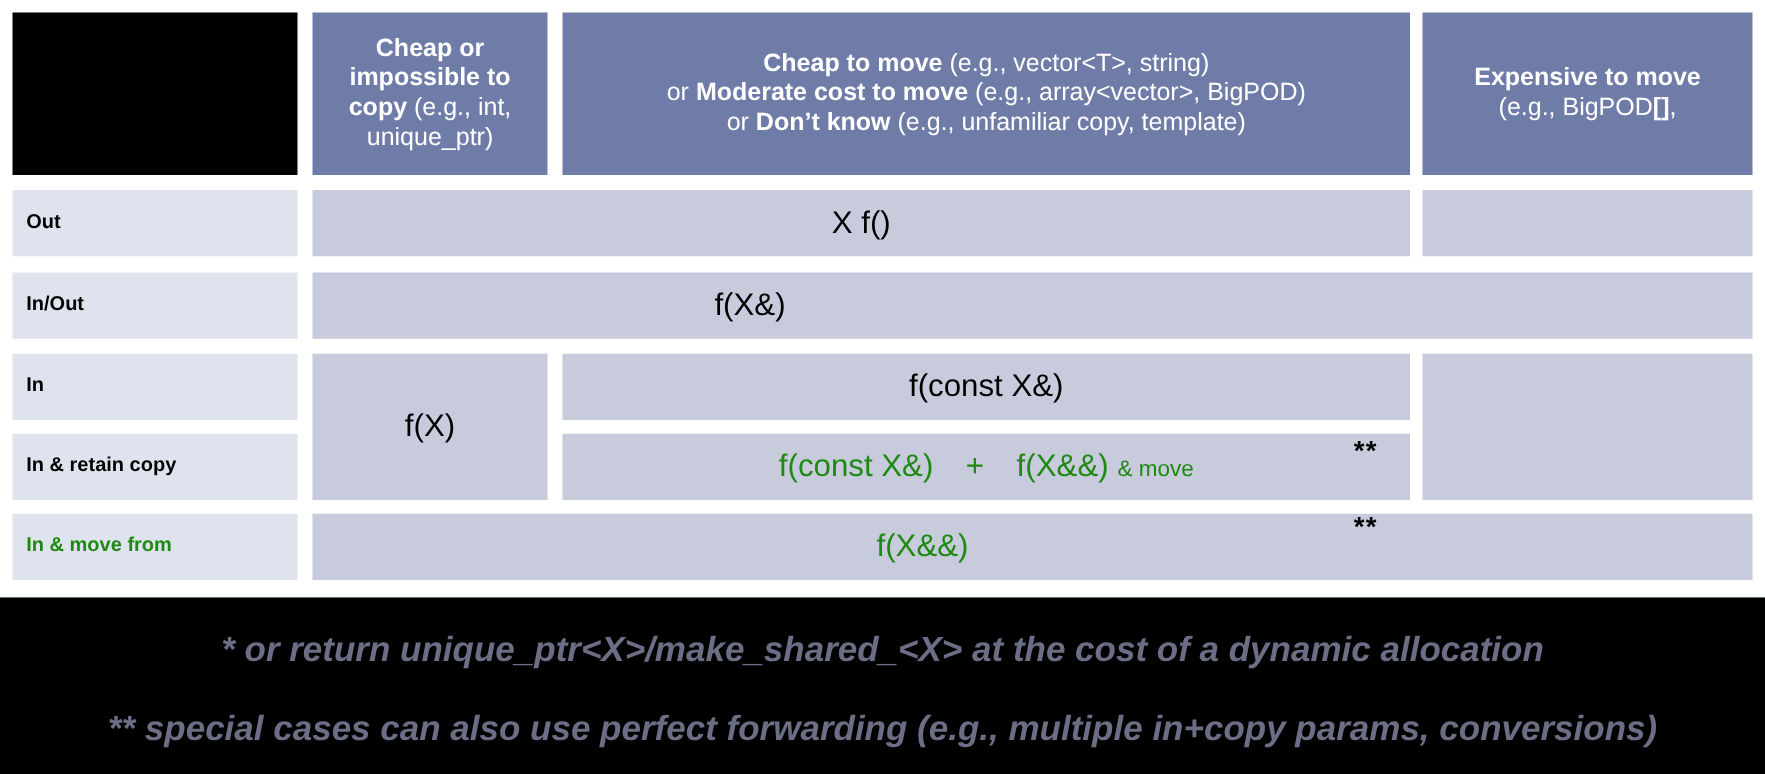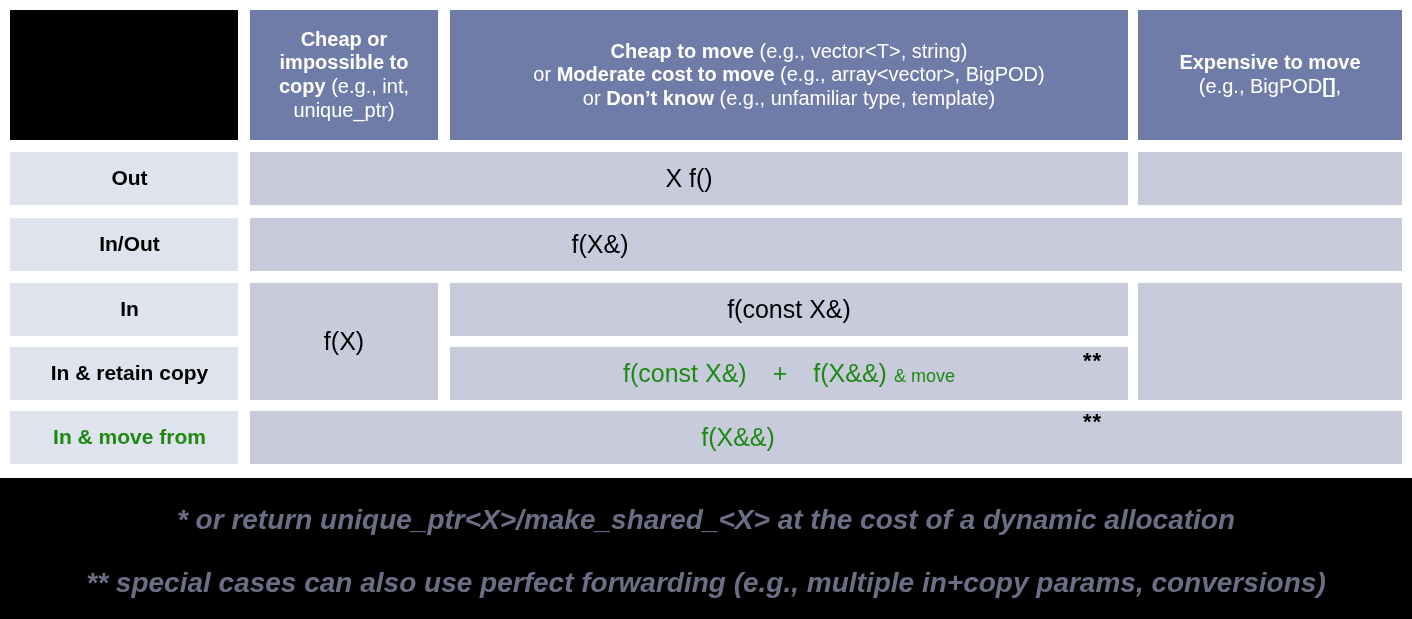--- a/index.html
+++ b/index.html
@@ -36,23 +36,23 @@
   }
   .hdr b{font-weight:bold;}
 
   
   .corner{background:#000000;}
 
   
   .rowlbl{
     background:#dfe3ed;
     color:#000000;
-    font-size:21px;
+    font-size:16px;
     font-weight:bold;
-    justify-content:center;
+    justify-content:flex-start;
     padding-left:11px;
     text-align:left;
   }
   .rowlbl.green{color:#1e8a12;}
 
   
   .body{
     background:#c7cbdc;
     color:#000000;
     font-size:25px;
@@ -104,21 +104,21 @@
     <div class="cell hdr" style="left:250px;top:10px;width:188px;height:130px;">
       <div>
         <b>Cheap or impossible to copy</b><span> (e.g., int, unique_ptr)</span>
       </div>
     </div>
 
     <div class="cell hdr" style="left:450px;top:10px;width:678px;height:130px;">
       <div>
         <div><b>Cheap to move</b><span> (e.g., vector&lt;T&gt;, string)</span></div>
         <div><span>or </span><b>Moderate cost to move</b><span> (e.g., array&lt;vector&gt;, BigPOD)</span></div>
-        <div><span>or </span><b>Don’t know</b><span> (e.g., unfamiliar type, template)</span></div>
+        <div><span>or </span><b>Don’t know</b><span> (e.g., unfamiliar copy, template)</span></div>
       </div>
     </div>
 
     <div class="cell hdr" style="left:1138px;top:10px;width:264px;height:130px;">
       <div>
         <div><b>Expensive to move</b></div>
         <div><span>(e.g., BigPOD</span><b>[]</b><span>,</span></div>
       </div>
     </div>
 

